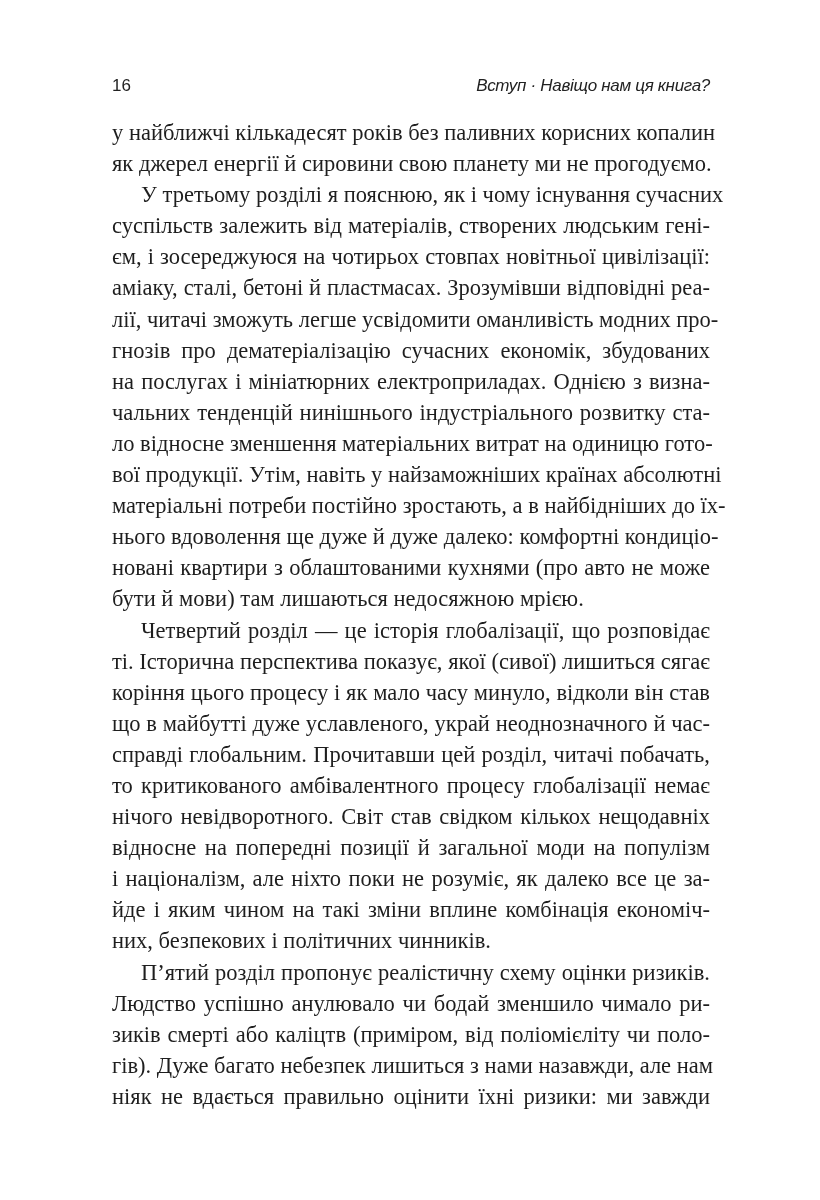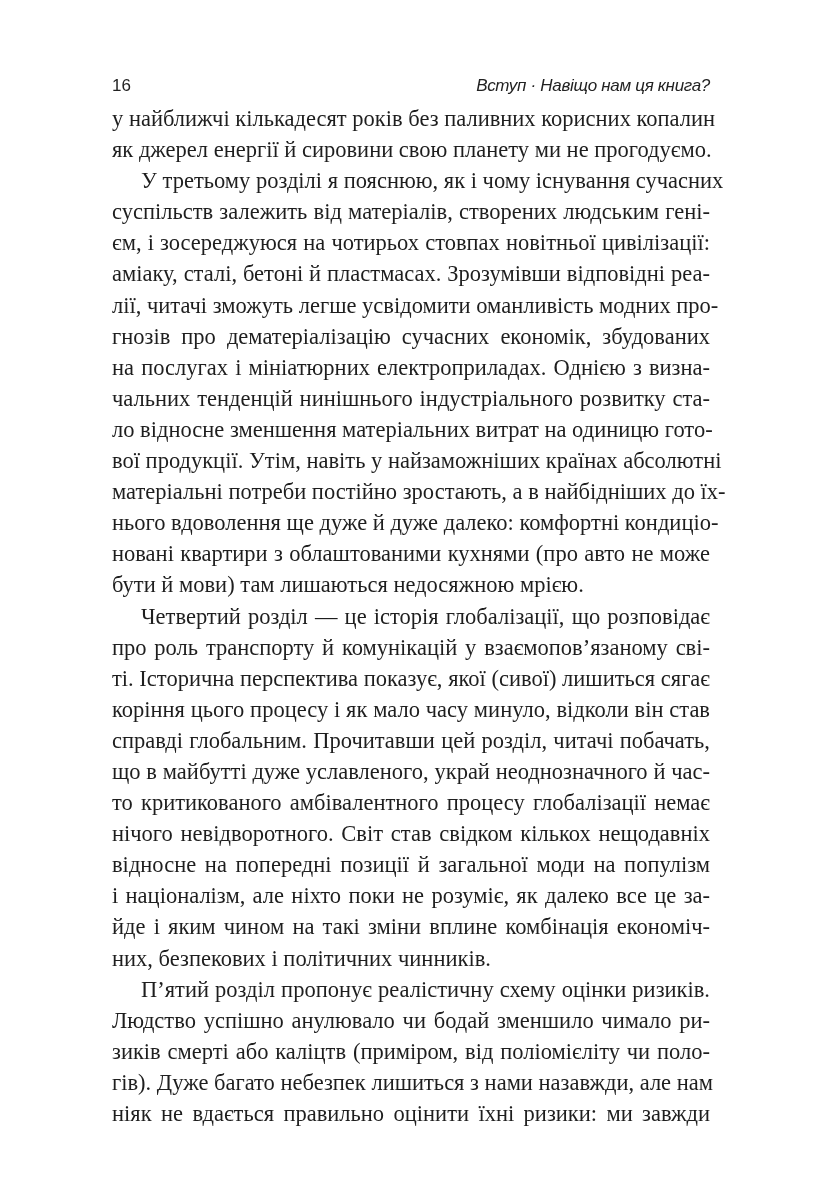--- a/index.html
+++ b/index.html
@@ -38,21 +38,21 @@
     }
     .section-title {
       position: absolute;
       right: 0;
       top: 0;
       font-style: italic;
       letter-spacing: -0.3px;
     }
     .body-text {
       position: absolute;
-      top: 103px;
+      top: 117px;
       left: 0;
       width: 598px;
       font-family: "Liberation Serif", "DejaVu Serif", serif;
       font-size: 22.5px;
       line-height: 31.1px;
       text-align: justify;
       hyphens: manual;
     }
     .body-text p {
       margin: 0;
@@ -100,25 +100,24 @@
       <span class="line">ло відносне зменшення матеріальних витрат на одиницю гото-</span>
       <span class="line">вої продукції. Утім, навіть у найзаможніших країнах абсолютні</span>
       <span class="line">матеріальні потреби постійно зростають, а в найбідніших до їх-</span>
       <span class="line">нього вдоволення ще дуже й дуже далеко: комфортні кондиціо-</span>
       <span class="line">новані квартири з облаштованими кухнями (про авто не може</span>
       <span class="line last">бути й мови) там лишаються недосяжною мрією.</span>
     </p>
 
     <p>
       <span class="line indent">Четвертий розділ — це історія глобалізації, що розповідає</span>
-      <span class="line">про роль транспорту й комунікацій у взаємопов’язаному сві-</span>
       <span class="line">ті. Історична перспектива показує, якої (сивої) лишиться сягає</span>
       <span class="line">коріння цього процесу і як мало часу минуло, відколи він став</span>
+      <span class="line">що в майбутті дуже уславленого, украй неоднозначного й час-</span>
       <span class="line">справді глобальним. Прочитавши цей розділ, читачі побачать,</span>
-      <span class="line">що в майбутті дуже уславленого, украй неоднозначного й час-</span>
       <span class="line">то критикованого амбівалентного процесу глобалізації немає</span>
       <span class="line">нічого невідворотного. Світ став свідком кількох нещодавніх</span>
       <span class="line">відносне на попередні позиції й загальної моди на популізм</span>
       <span class="line">і націоналізм, але ніхто поки не розуміє, як далеко все це за-</span>
       <span class="line">йде і яким чином на такі зміни вплине комбінація економіч-</span>
       <span class="line last">них, безпекових і політичних чинників.</span>
     </p>
 
     <p>
       <span class="line indent">П’ятий розділ пропонує реалістичну схему оцінки ризиків.</span>

